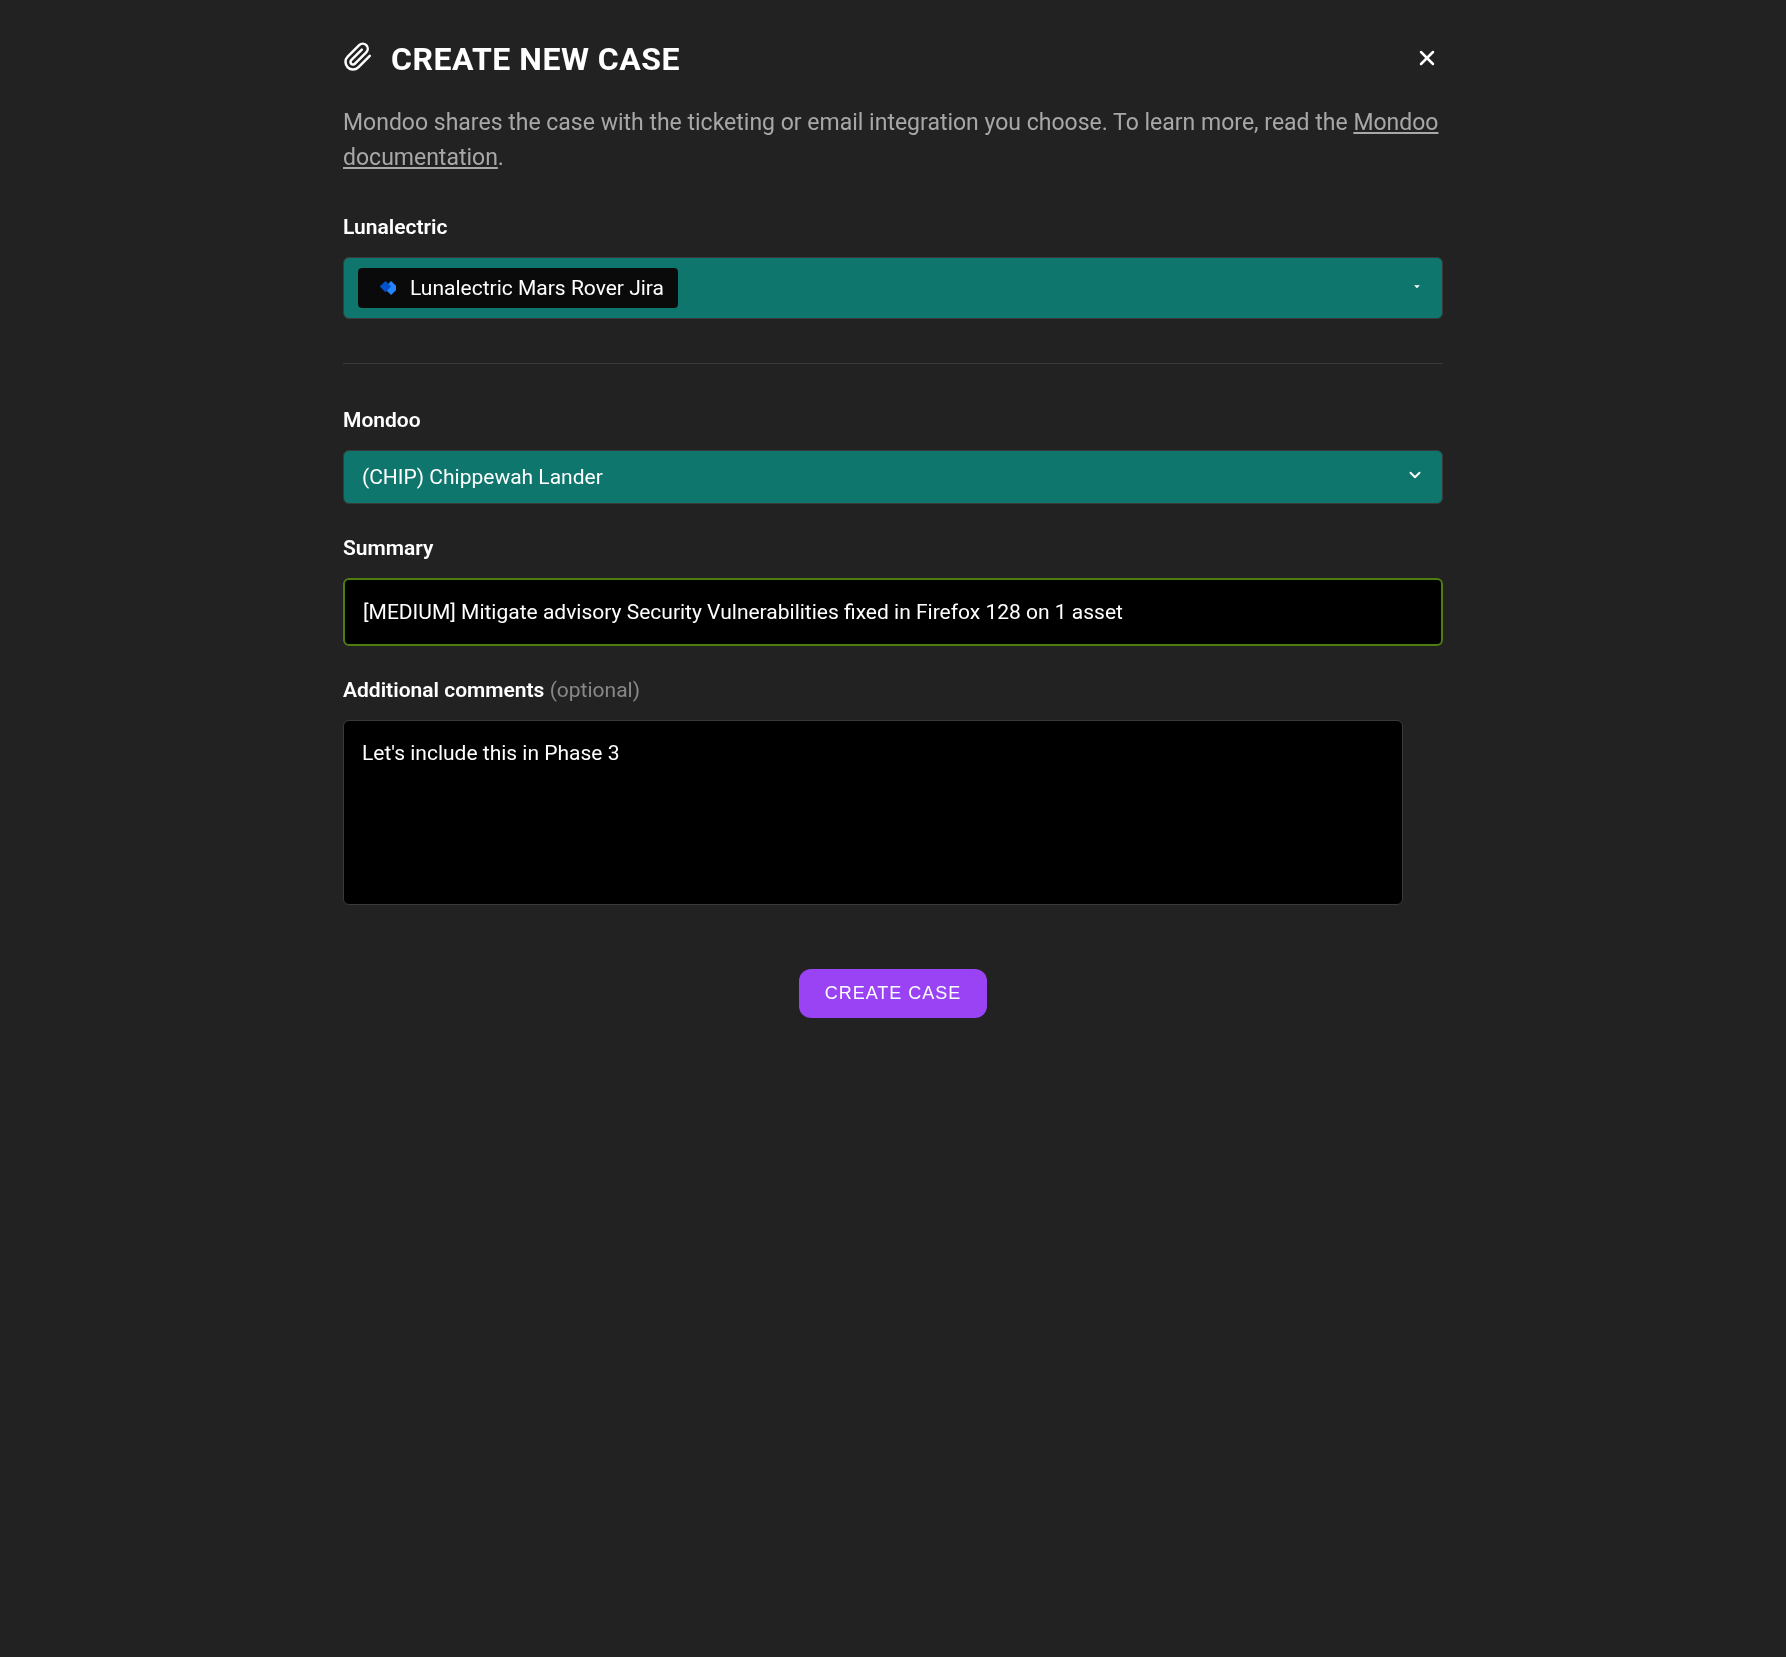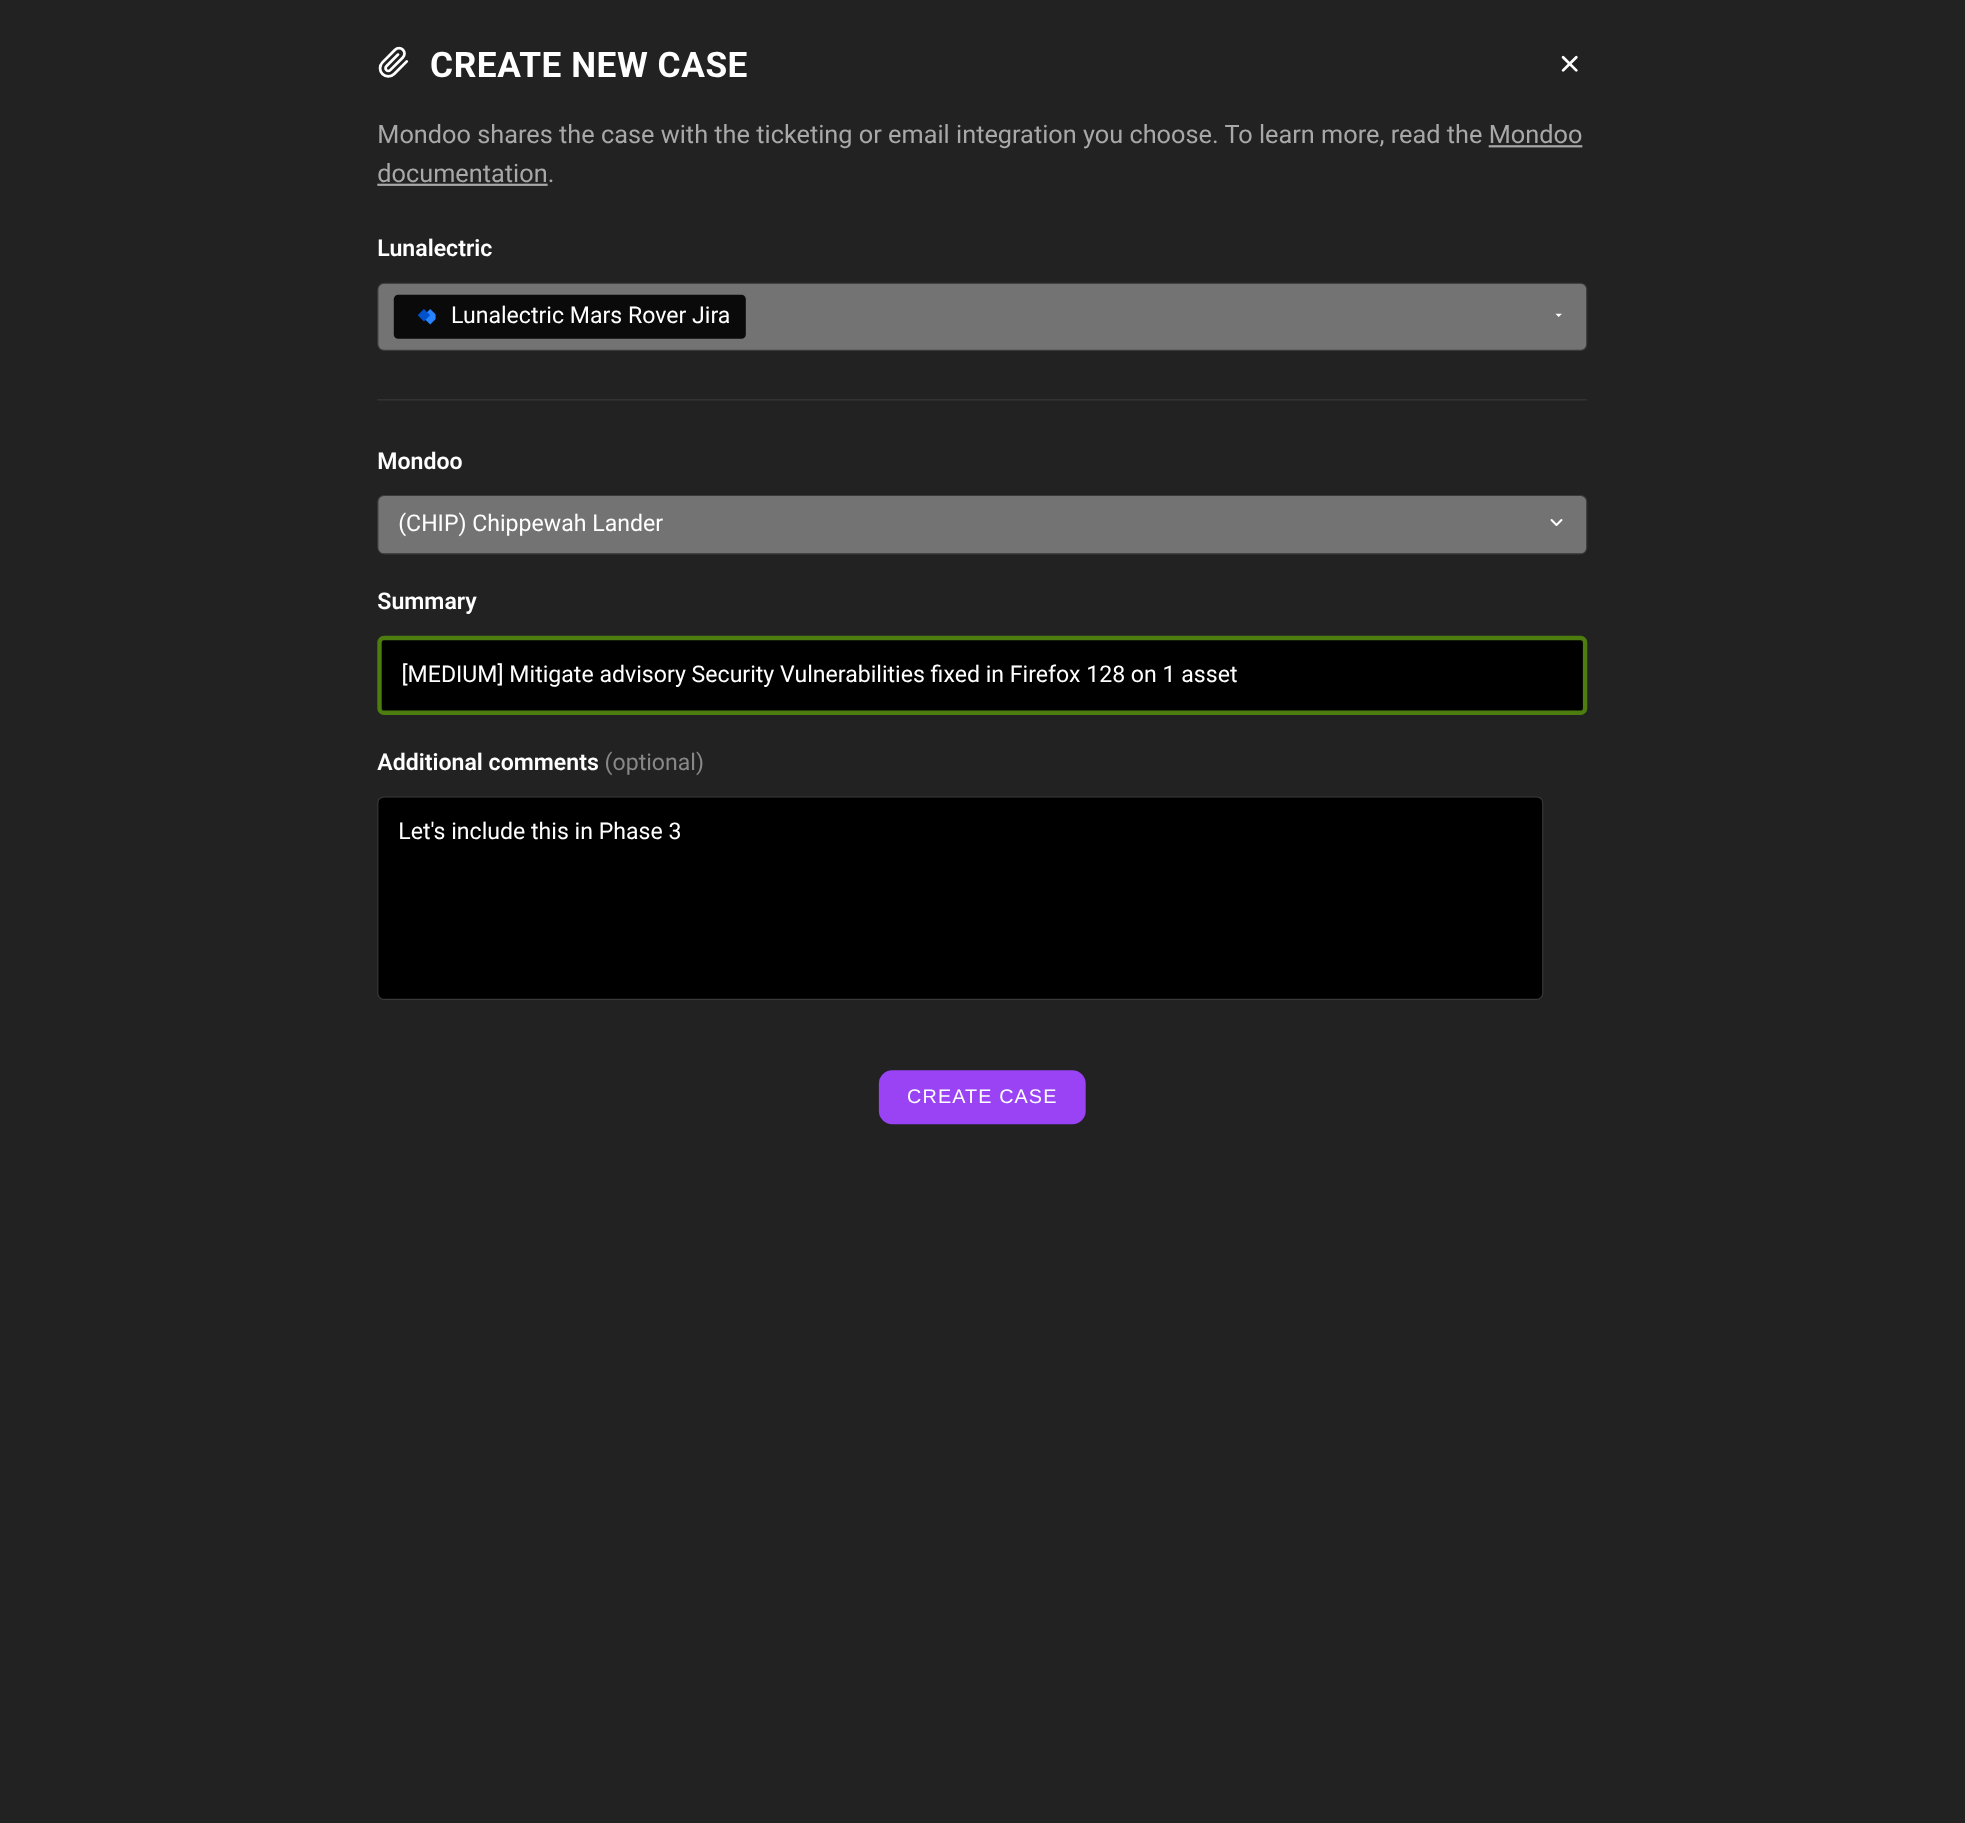--- a/index.html
+++ b/index.html
@@ -75,21 +75,21 @@
       margin-bottom: 18px;
     }
     
     .optional-text {
       color: #888888;
       font-weight: 400;
     }
     
     .select-wrapper {
       position: relative;
-      background-color: #737373;
+      background-color: #0f766e;
       border: 1px solid #3a3a3a;
       border-radius: 6px;
       padding: 14px 18px;
       display: flex;
       align-items: center;
       cursor: pointer;
       text-align: center;
     }
     
     .integration-select {
@@ -128,21 +128,21 @@
     
     .divider {
       border: none;
       border-top: 1px solid #3a3a3a;
       margin: 44px 0;
     }
     
     .text-input {
       width: 100%;
       background-color: #000000;
-      border: 4px solid #4d7c0f;
+      border: 2px solid #4d7c0f;
       border-radius: 6px;
       padding: 20px 18px;
       font-size: 21px;
       color: #ffffff;
       font-family: inherit;
     }
     
     .textarea-input {
       width: 100%;
       background-color: #000000;

